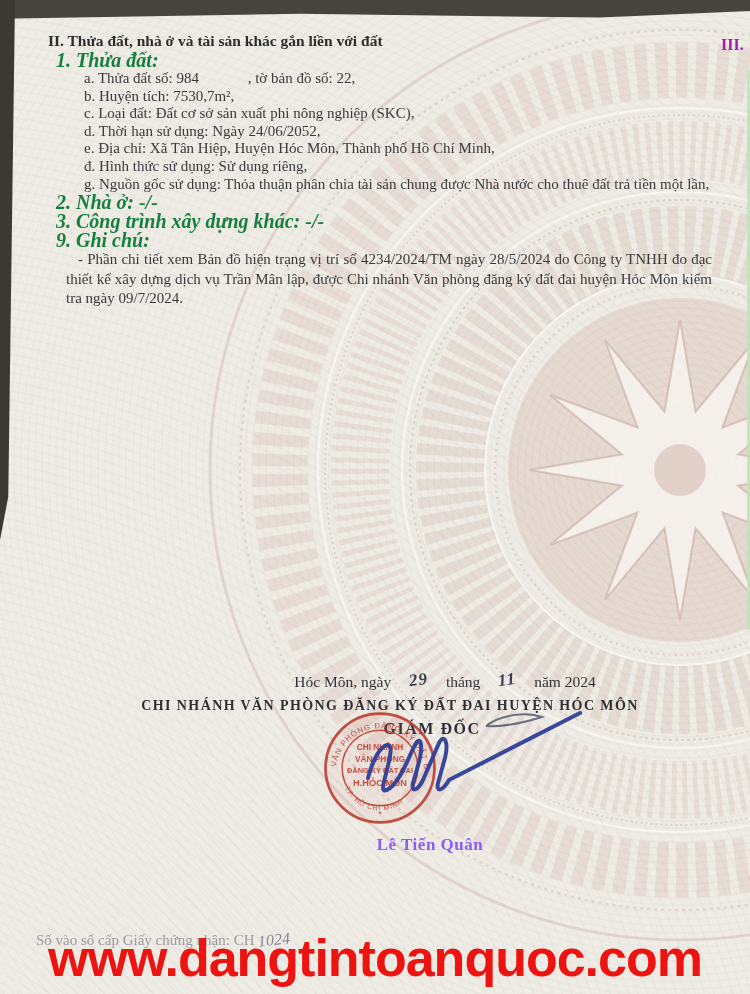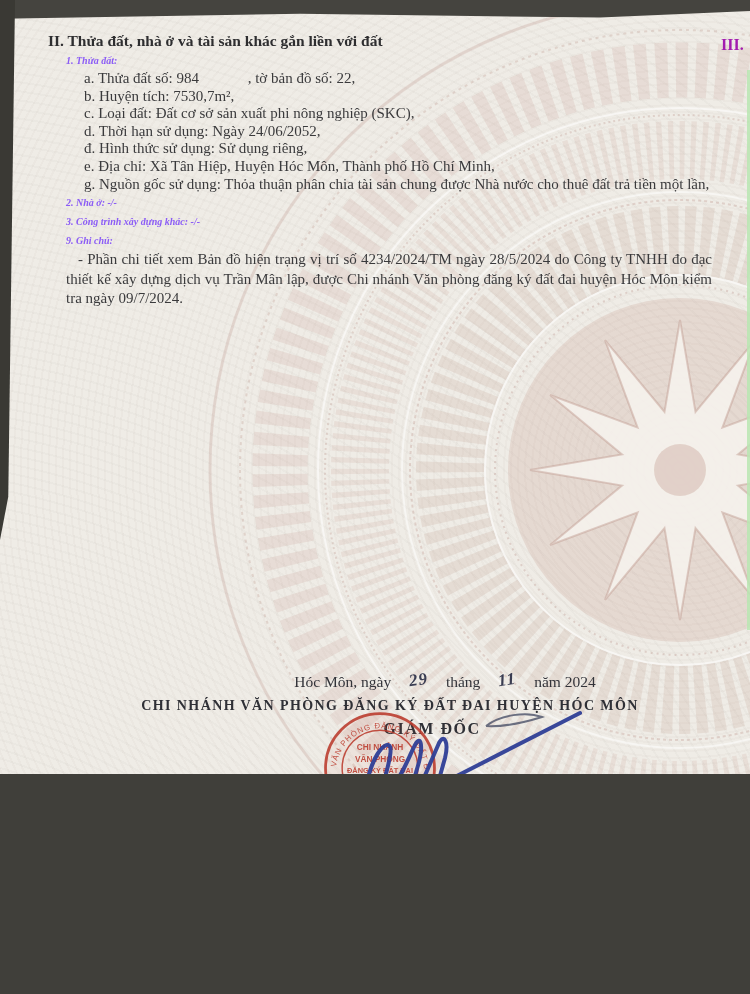--- a/index.html
+++ b/index.html
@@ -1,21 +1,21 @@
 <!DOCTYPE html>
 <html><head>
 <meta charset="utf-8">
 <style>
   html,body{margin:0;padding:0;}
   body{
     width:750px;height:994px;overflow:hidden;
     background:#403f3a;
     font-family:"Liberation Serif","DejaVu Serif",serif;
   }
-  .photo{position:relative;width:750px;height:774px;overflow:hidden;}
+  .photo{position:relative;width:750px;height:994px;overflow:hidden;}
   .paper{
     position:absolute;inset:0;overflow:hidden;
     background:linear-gradient(135deg,#f2f0ea 0%,#eeebe4 55%,#ecе8e1 100%);
     background-color:#efece6;
   }
   
   .paper::before{
     content:"";position:absolute;inset:0;pointer-events:none;
     background:
       repeating-radial-gradient(circle at 680px 470px, rgba(170,150,140,0.055) 0 2px, rgba(0,0,0,0) 2px 7px),
@@ -29,21 +29,21 @@
   .edge-right-green{position:absolute;top:70px;right:0;width:3px;height:560px;
     background:#b9e6b2;opacity:.85;z-index:6;}
 
   .watermark{position:absolute;left:180px;top:-30px;width:1000px;height:1000px;z-index:1;pointer-events:none;}
 
   .content{
     position:absolute;top:31px;left:40px;right:38px;z-index:3;
     color:#3a3a3c;font-size:15px;
   }
   .sec-title{font-weight:bold;color:#2e2e30;font-size:15.5px;line-height:20px;margin-left:8px;}
-  .num-item{font-weight:bold;font-style:italic;color:#8b5cf6;font-size:10px;line-height:19px;margin-left:26px;}
+  .num-item{font-weight:bold;font-style:italic;color:#15803d;font-size:20px;line-height:19px;margin-left:16px;}
   .sub-line{margin-left:44px;line-height:17.6px;white-space:pre-wrap;text-align:justify;}
   .note-par{margin-left:26px;line-height:19.5px;text-indent:12px;text-align:justify;}
 
   .sign-block{position:absolute;left:0;top:0;width:750px;z-index:4;color:#33343a;}
   .date-line{position:absolute;left:445px;top:672px;transform:translateX(-50%);
     white-space:nowrap;font-size:15.5px;}
   .hand-num{display:inline-block;font-style:italic;font-weight:bold;color:#3a3d52;
     font-size:17px;transform:rotate(-8deg) translateY(-2px);margin:0 14px;letter-spacing:1px;}
   .org-line{position:absolute;left:390px;top:698px;transform:translateX(-50%);
     white-space:nowrap;font-weight:bold;font-size:14px;letter-spacing:1.4px;color:#2f3036;}
@@ -91,22 +91,22 @@
       <circle cx="500" cy="500" r="26" fill="rgba(200,162,152,0.4)"></circle>
     </svg>
 
     <div class="content">
       <div class="sec-title">II. Thửa đất, nhà ở và tài sản khác gắn liền với đất</div>
       <div class="num-item">1. Thửa đất:</div>
       <div class="sub-line">a. Thửa đất số: 984             , tờ bản đồ số: 22,</div>
       <div class="sub-line">b. Huyện tích: 7530,7m²,</div>
       <div class="sub-line">c. Loại đất: Đất cơ sở sản xuất phi nông nghiệp (SKC),</div>
       <div class="sub-line">d. Thời hạn sử dụng: Ngày 24/06/2052,</div>
+      <div class="sub-line">e. Địa chỉ: Xã Tân Hiệp, Huyện Hóc Môn, Thành phố Hồ Chí Minh,</div>
       <div class="sub-line">đ. Hình thức sử dụng: Sử dụng riêng,</div>
-      <div class="sub-line">e. Địa chỉ: Xã Tân Hiệp, Huyện Hóc Môn, Thành phố Hồ Chí Minh,</div>
       <div class="sub-line">g. Nguồn gốc sử dụng: Thỏa thuận phân chia tài sản chung được Nhà nước cho thuê đất trả tiền một lần,</div>
       <div class="num-item">2. Nhà ở: -/-</div>
       <div class="num-item">3. Công trình xây dựng khác: -/-</div>
       <div class="num-item">9. Ghi chú:</div>
       <div class="note-par">- Phần chi tiết xem Bản đồ hiện trạng vị trí số 4234/2024/TM ngày 28/5/2024 do Công ty TNHH đo đạc thiết kế xây dựng dịch vụ Trần Mân lập, được Chi nhánh Văn phòng đăng ký đất đai huyện Hóc Môn kiểm tra ngày 09/7/2024.</div>
     </div>
 
     <div class="sign-block">
       <div class="date-line">
         <span>Hóc Môn, ngày</span>

